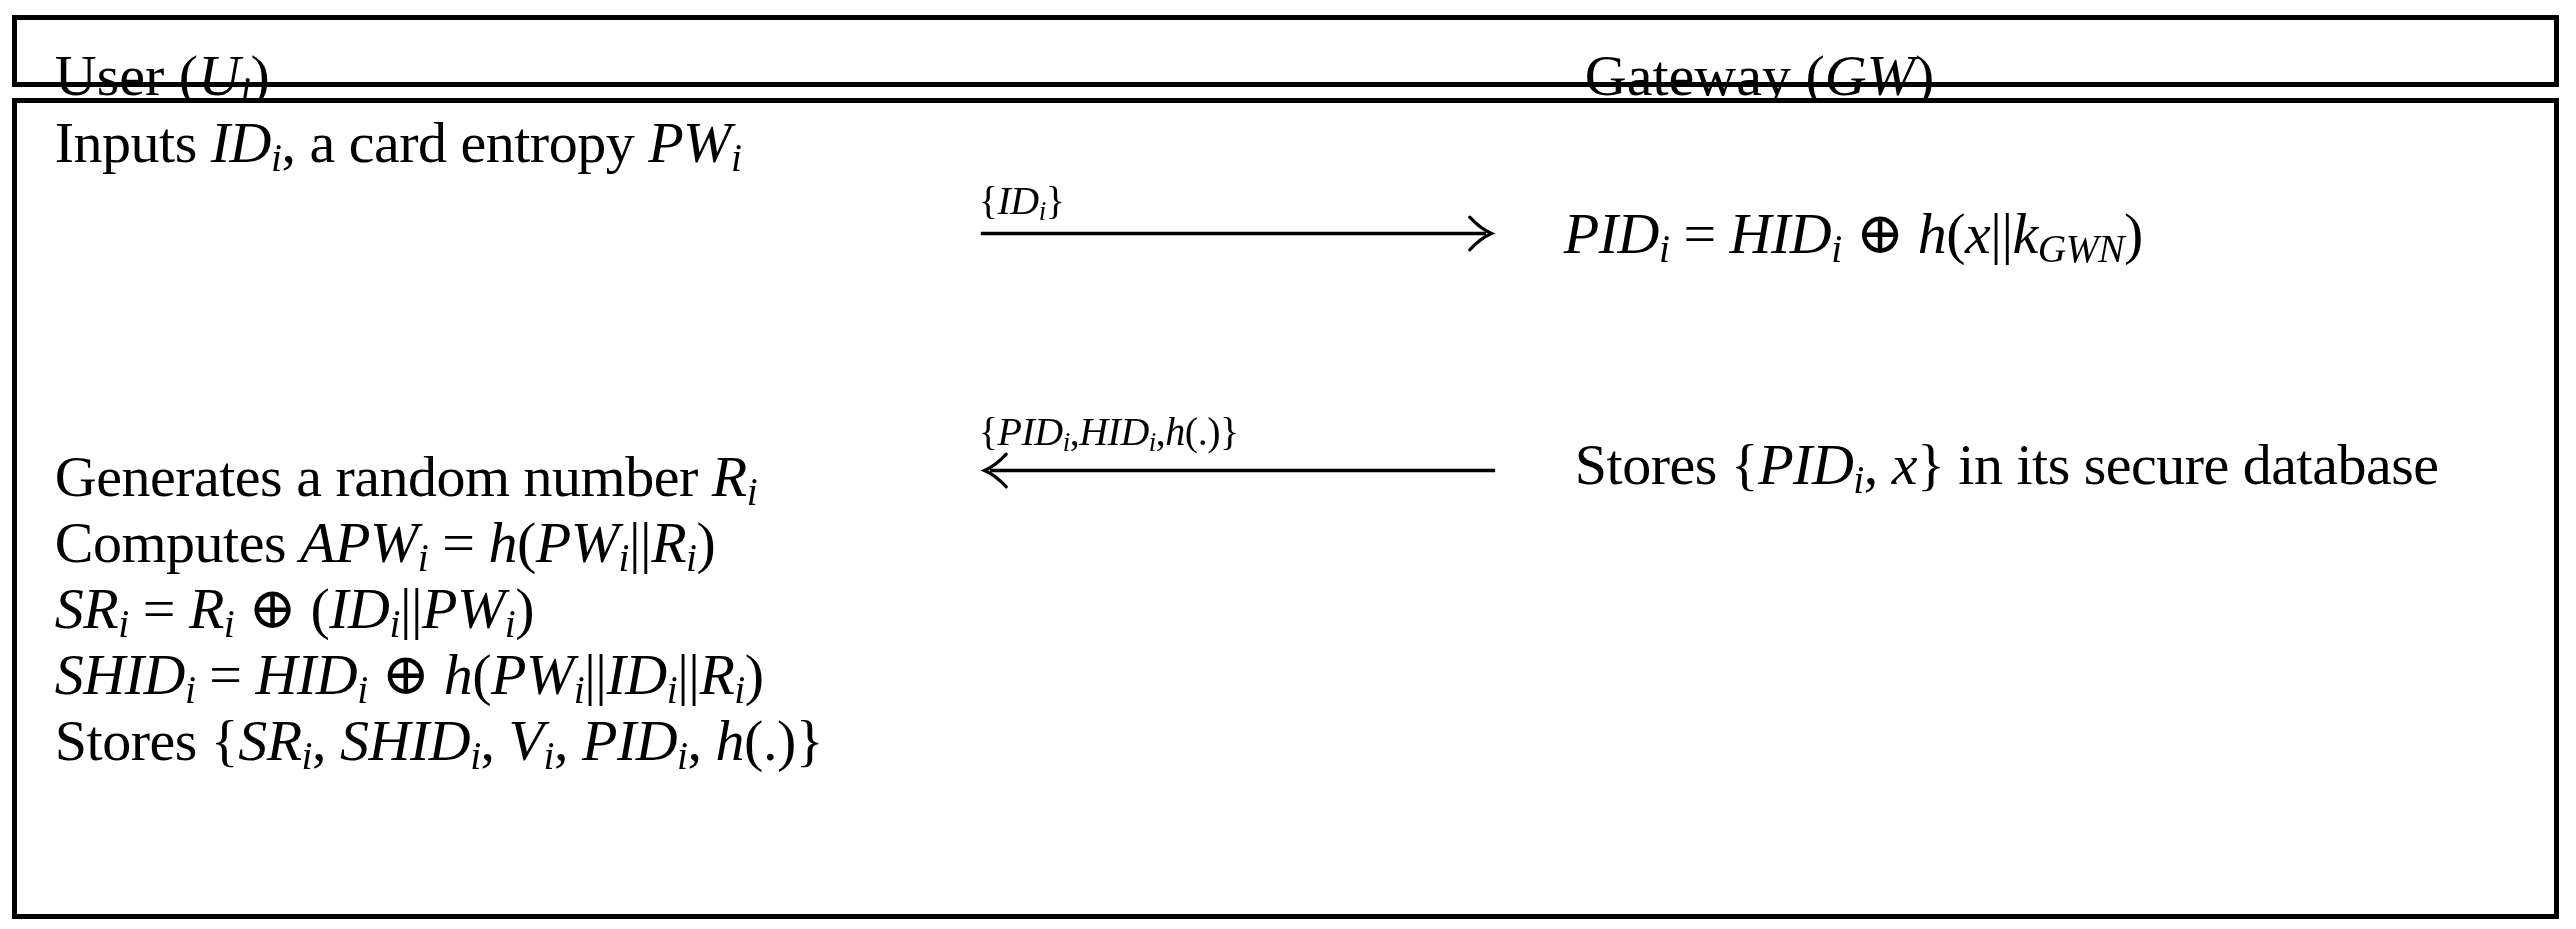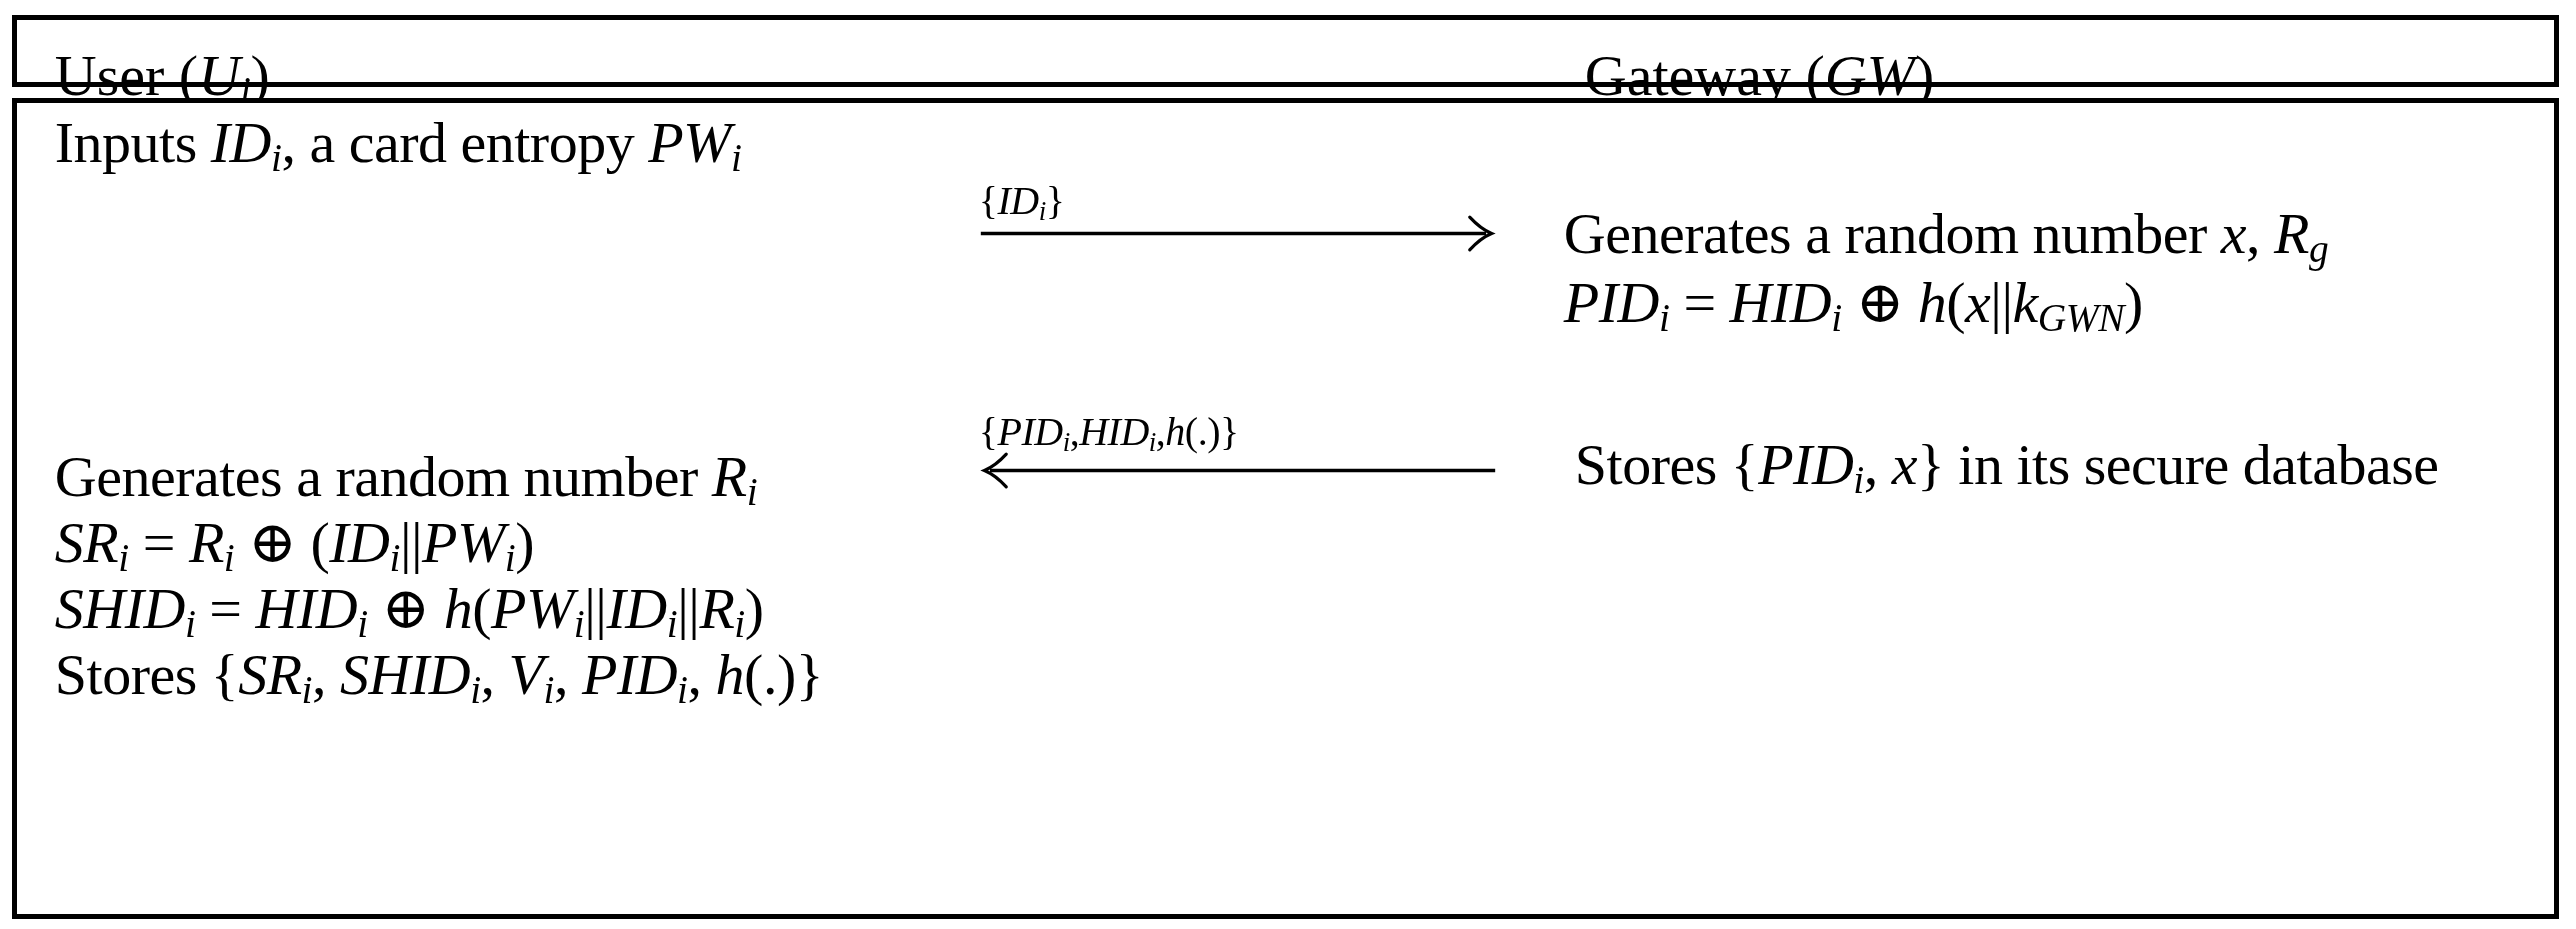--- a/index.html
+++ b/index.html
@@ -102,35 +102,35 @@
     <div id="user-input-line" class="mline"><span class="sr">Inputs </span><span class="si">ID</span><span class="ss">i</span><span class="sr">, a card entropy </span><span class="si">PW</span><span class="ss">i</span></div>
 
     <div id="msg1-label" class="msg-label mline"><span class="sr">{</span><span class="si">ID</span><span class="ss">i</span><span class="sr">}</span></div>
 
     <svg id="msg1-arrow" class="msg-arrow" viewBox="0 0 570 60">
       <line x1="2" y1="30" x2="558" y2="30" stroke="#000000" stroke-width="4"></line>
       <path d="M 540 12 Q 552 25 564 30 Q 552 35 540 48" fill="none" stroke="#000000" stroke-width="3.5" stroke-linecap="round"></path>
     </svg>
 
     <div id="gateway-steps" class="mathblock mline">
-        <div class="row"><span class="sr">Generates a random number </span><span class="si">x</span><span class="sr">, </span><span class="si">R</span><span class="ss">g</span></div>
         <div class="row"><span class="si">PID</span><span class="ss">i</span><span class="sr"> = </span><span class="si">HID</span><span class="ss">i</span><span class="sr"> ⊕ </span><span class="si">h</span><span class="sr">(</span><span class="si">x</span><span class="sr">||</span><span class="si">k</span><span class="ss">GWN</span><span class="sr">)</span></div>
       </div>
 
     <div id="msg2-label" class="msg-label mline"><span class="sr">{</span><span class="si">PID</span><span class="ss">i</span><span class="sr">,</span><span class="si">HID</span><span class="ss">i</span><span class="sr">,</span><span class="si">h</span><span class="sr">(.)}</span></div>
 
     <svg id="msg2-arrow" class="msg-arrow" viewBox="0 0 570 60">
       <line x1="12" y1="30" x2="568" y2="30" stroke="#000000" stroke-width="4"></line>
       <path d="M 30 12 Q 18 25 6 30 Q 18 35 30 48" fill="none" stroke="#000000" stroke-width="3.5" stroke-linecap="round"></path>
     </svg>
 
     <div id="gateway-store-line" class="mline"><span class="sr">Stores {</span><span class="si">PID</span><span class="ss">i</span><span class="sr">, </span><span class="si">x</span><span class="sr">} in its secure database</span></div>
 
     <div id="user-steps" class="mathblock mline">
         <div class="row"><span class="sr">Generates a random number </span><span class="si">R</span><span class="ss">i</span></div>
+        <div class="row"><span class="sr">Computes </span><span class="si">APW</span><span class="ss">i</span><span class="sr"> = </span><span class="si">h</span><span class="sr">(</span><span class="si">PW</span><span class="ss">i</span><span class="sr">||</span><span class="si">R</span><span class="ss">i</span><span class="sr">)</span></div>
         <div class="row"><span class="si">SR</span><span class="ss">i</span><span class="sr"> = </span><span class="si">R</span><span class="ss">i</span><span class="sr"> ⊕ (</span><span class="si">ID</span><span class="ss">i</span><span class="sr">||</span><span class="si">PW</span><span class="ss">i</span><span class="sr">)</span></div>
         <div class="row"><span class="si">SHID</span><span class="ss">i</span><span class="sr"> = </span><span class="si">HID</span><span class="ss">i</span><span class="sr"> ⊕ </span><span class="si">h</span><span class="sr">(</span><span class="si">PW</span><span class="ss">i</span><span class="sr">||</span><span class="si">ID</span><span class="ss">i</span><span class="sr">||</span><span class="si">R</span><span class="ss">i</span><span class="sr">)</span></div>
         <div class="row"><span class="sr">Stores {</span><span class="si">SR</span><span class="ss">i</span><span class="sr">, </span><span class="si">SHID</span><span class="ss">i</span><span class="sr">, </span><span class="si">V</span><span class="ss">i</span><span class="sr">, </span><span class="si">PID</span><span class="ss">i</span><span class="sr">, </span><span class="si">h</span><span class="sr">(.)}</span></div>
       </div>
 
   </div>
 </div>
 
 
 </body></html>

